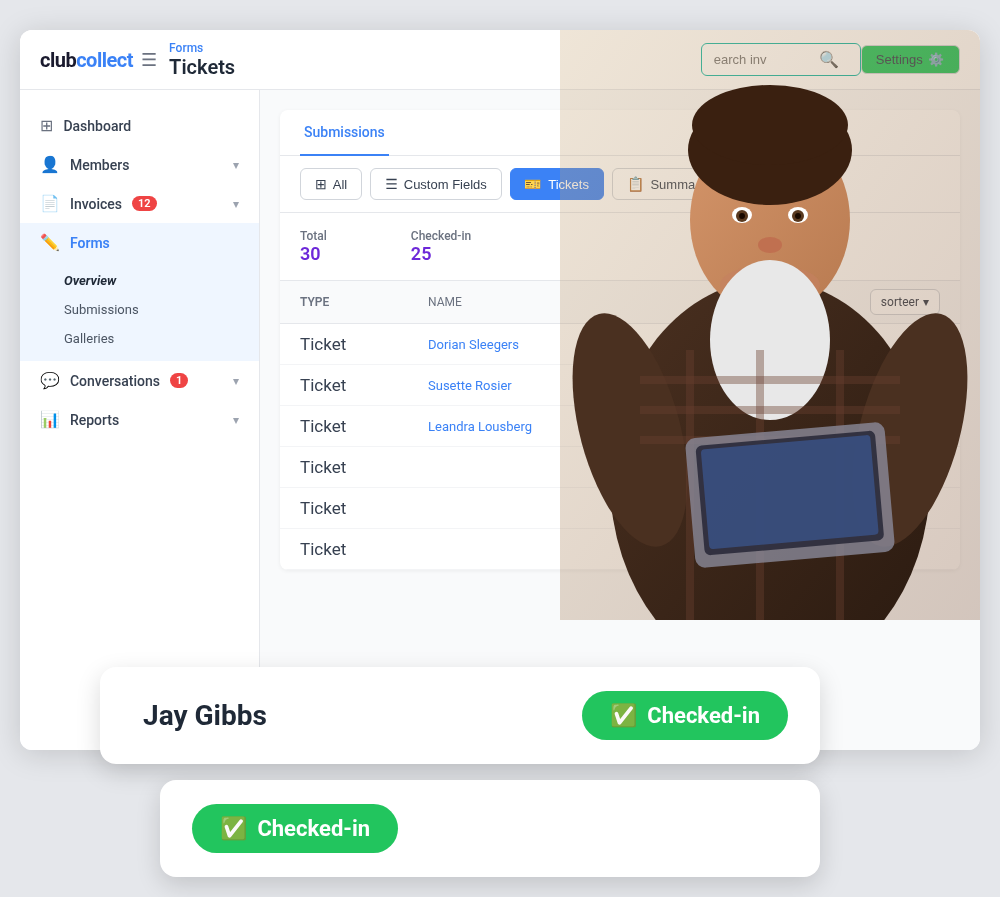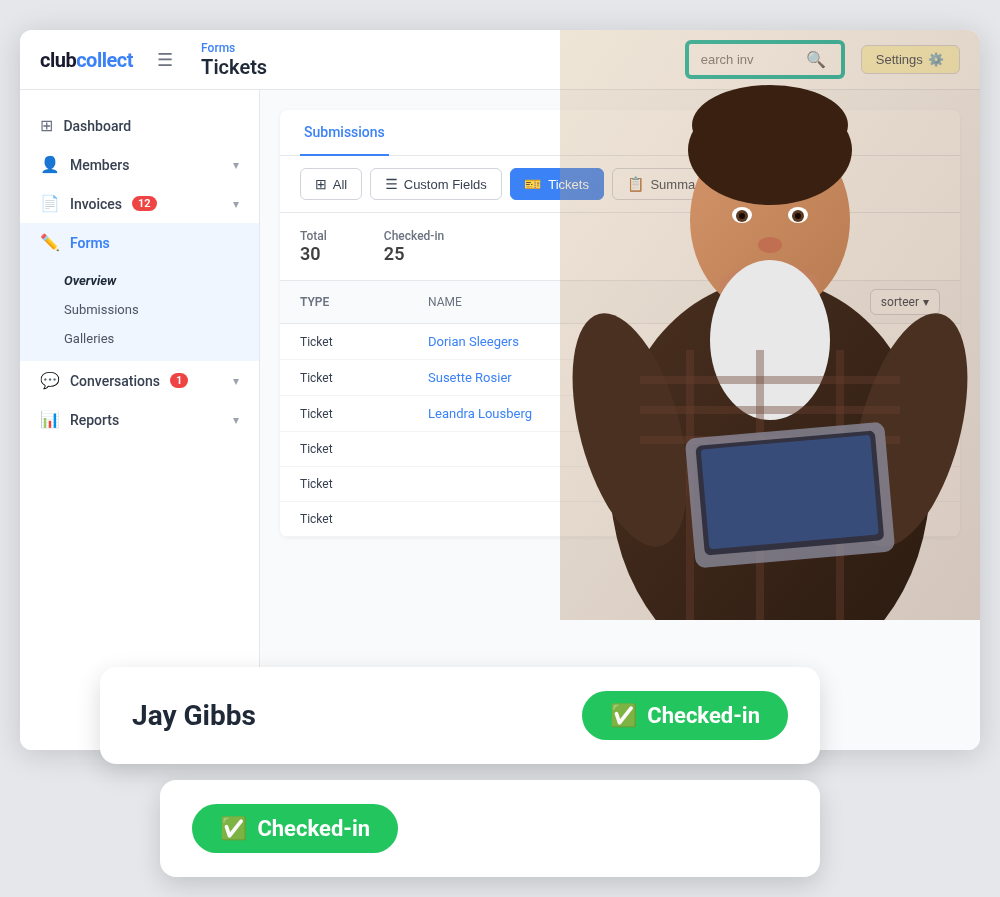--- a/index.html
+++ b/index.html
@@ -27,21 +27,20 @@
     }
 
     
     .header {
       height: 60px;
       background: #fff;
       border-bottom: 1px solid #e5e7eb;
       display: flex;
       align-items: center;
       padding: 0 20px;
-      gap: 16px;
       flex-shrink: 0;
       z-index: 10;
     }
     .logo {
       font-size: 20px;
       font-weight: 700;
       color: #1a1a2e;
       letter-spacing: -0.5px;
     }
     .logo span { color: #1a1a2e; }
@@ -63,21 +62,21 @@
     }
     .breadcrumb-title {
       font-size: 20px;
       font-weight: 600;
       color: #1f2937;
     }
     .header-spacer { flex: 1; }
     .search-box {
       display: flex;
       align-items: center;
-      border: 4px solid #14b8a6;
+      border: 1px solid #14b8a6;
       border-radius: 6px;
       padding: 6px 12px;
       gap: 6px;
       background: #fff;
       min-width: 160px;
     }
     .search-box input {
       border: none;
       outline: none;
       font-size: 13px;
@@ -87,21 +86,21 @@
     .settings-btn {
       display: flex;
       align-items: center;
       gap: 6px;
       border: 1px solid #d1d5db;
       border-radius: 6px;
       padding: 6px 14px;
       font-size: 13px;
       font-weight: 500;
       cursor: pointer;
-      background: #fef9c3;
+      background: #22c55e;
       color: #374151;
     }
 
     
     .main-layout {
       display: flex;
       flex: 1;
       overflow: hidden;
     }
 
@@ -213,26 +212,26 @@
       background: #3b82f6;
       color: #fff;
       border-color: #3b82f6;
     }
     .filter-tab .icon { font-size: 14px; }
 
     
     .stats-row {
       display: flex;
       padding: 16px 20px;
-      gap: 57px;
+      gap: 84px;
       border-bottom: 1px solid #e5e7eb;
     }
     .stat-item {}
     .stat-label { font-size: 12px; color: #6b7280; font-weight: 500; }
-    .stat-value { font-size: 18px; color: #404040; font-weight: 600; }
+    .stat-value { font-size: 18px; color: #6d28d9; font-weight: 600; }
 
     
     .table-header {
       display: flex;
       padding: 8px 20px;
       background: #f9fafb;
       border-bottom: 1px solid #e5e7eb;
       align-items: center;
       gap: 8px;
     }
@@ -252,37 +251,38 @@
       margin-left: auto;
     }
 
     .table-row {
       display: flex;
       align-items: center;
       padding: 10px 20px;
       border-bottom: 1px solid #f3f4f6;
       gap: 8px;
     }
-    .td-type { width: 120px; font-size: 12px; color: #374151; }
+    .td-type { width: 120px; font-size: 17px; color: #374151; }
     .td-name { flex: 1; font-size: 13px; color: #3b82f6; cursor: pointer; }
     .checkin-card {
       background: #fff;
       border-radius: 16px;
       box-shadow: 0 8px 24px rgba(0,0,0,0.15);
       padding: 24px 32px;
       display: flex;
       align-items: center;
       justify-content: space-between;
       gap: 40px;
       min-width: 660px;
     }
     .checkin-name {
       font-size: 28px;
       font-weight: 700;
       color: #1f2937;
+      margin-left: 11px;
     }
     .checkin-badge {
       background: #22c55e;
       color: #fff;
       border-radius: 50px;
       padding: 12px 28px;
       font-size: 22px;
       font-weight: 700;
       display: flex;
       align-items: center;

